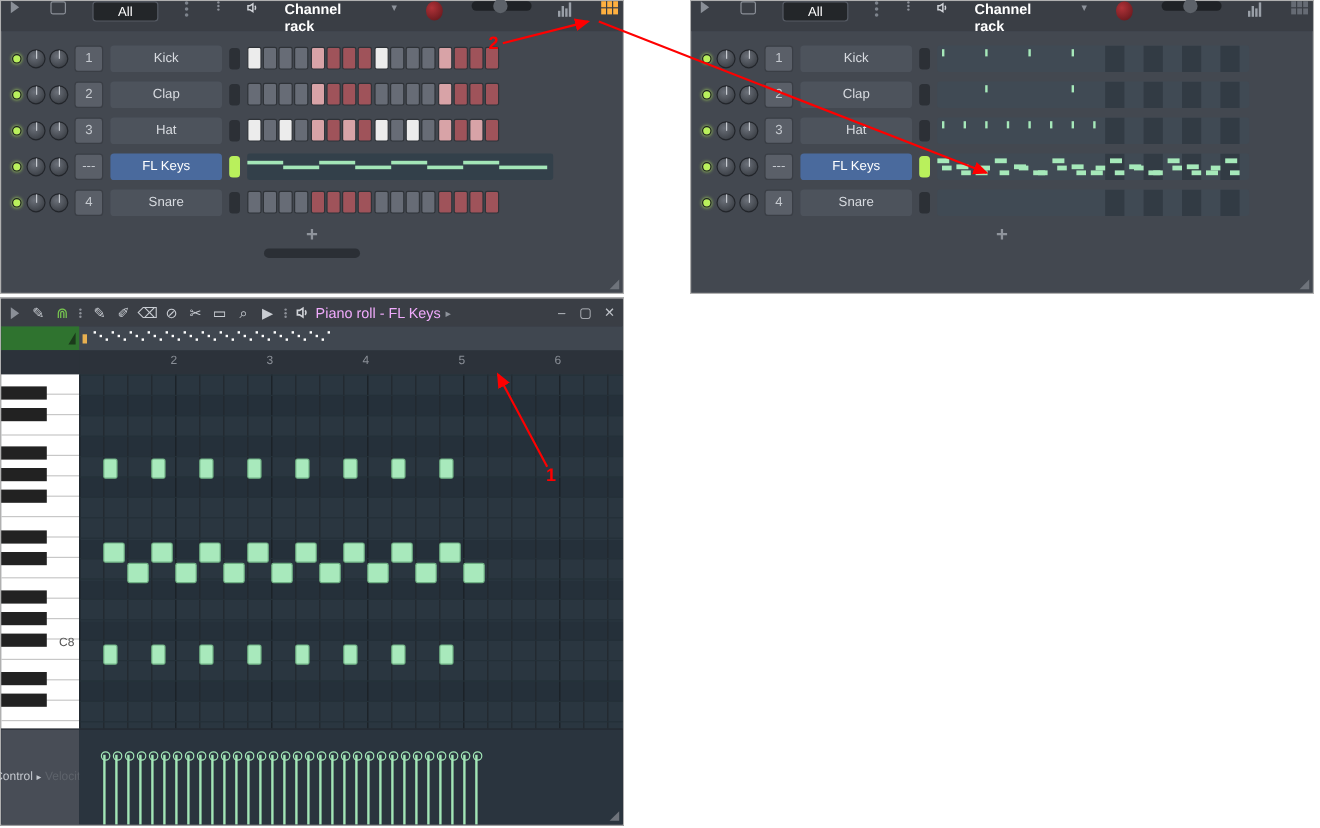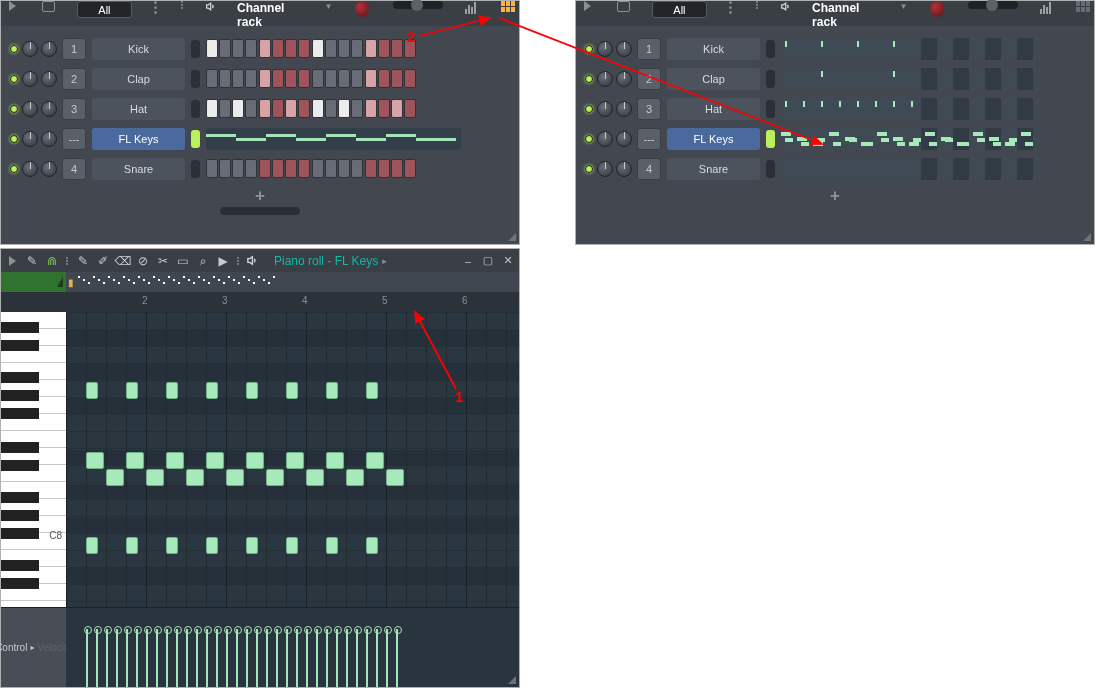--- a/index.html
+++ b/index.html
@@ -57,21 +57,21 @@
   .mpt{position:absolute;width:2px;height:6px;background:#a6e9ba;top:3px}
   .mp-cell{position:absolute;top:0;bottom:0;width:16px;background:#323b44}
 
   .addbar{height:22px;display:flex;align-items:center;justify-content:center;color:#8f949c;font-size:17px;font-weight:bold}
   .hslider{height:8px;background:#2b2f35;border-radius:4px;width:80px;margin:0 auto;margin-bottom:4px}
   .corner{position:absolute;right:3px;bottom:3px;width:0;height:0;border-right:8px solid #6e737b;border-top:8px solid transparent}
 
   
   .pr-toolbar{height:23px;background:#3a3e45;display:flex;align-items:center;gap:4px;padding:0 4px;color:#c9cdd3;font-size:12px}
   .pr-tool{width:16px;height:16px;display:flex;align-items:center;justify-content:center}
-  .pr-title{color:#14b8a6;font-size:12px;margin-left:13px}
+  .pr-title{color:#f0abfc;font-size:12px;margin-left:2px}
   .winbtn{width:14px;height:12px;display:flex;align-items:center;justify-content:center;color:#c0c4ca;font-size:11px;margin-left:2px}
 
   .pr-overview{height:20px;background:#404750;display:flex}
   .pr-ov-side{width:65px;background:#2f732f;display:flex;align-items:center;justify-content:flex-end;padding-right:3px}
   .pr-ov-main{flex:1;position:relative;display:flex;align-items:center}
   .ov-mark{position:absolute;top:6px;width:2px;height:2px;background:#fff}
 
   .pr-ruler{height:20px;background:#2c323a;display:flex}
   .pr-ruler-side{width:65px;background:#2c323a}
   .pr-ruler-main{flex:1;position:relative;color:#8a8f97;font-size:10px}

